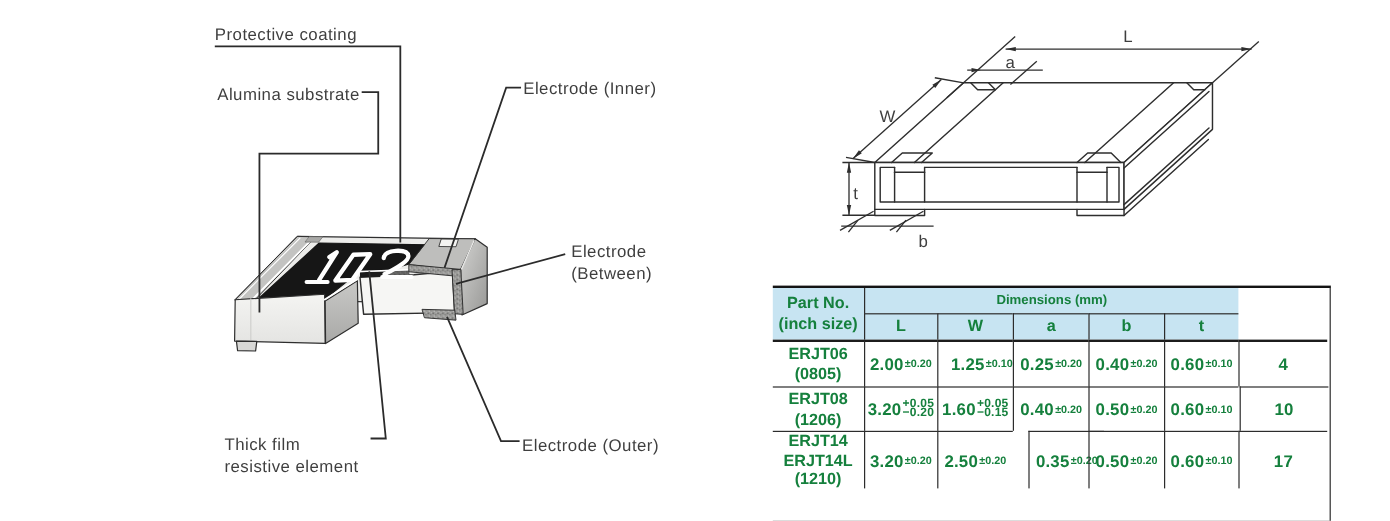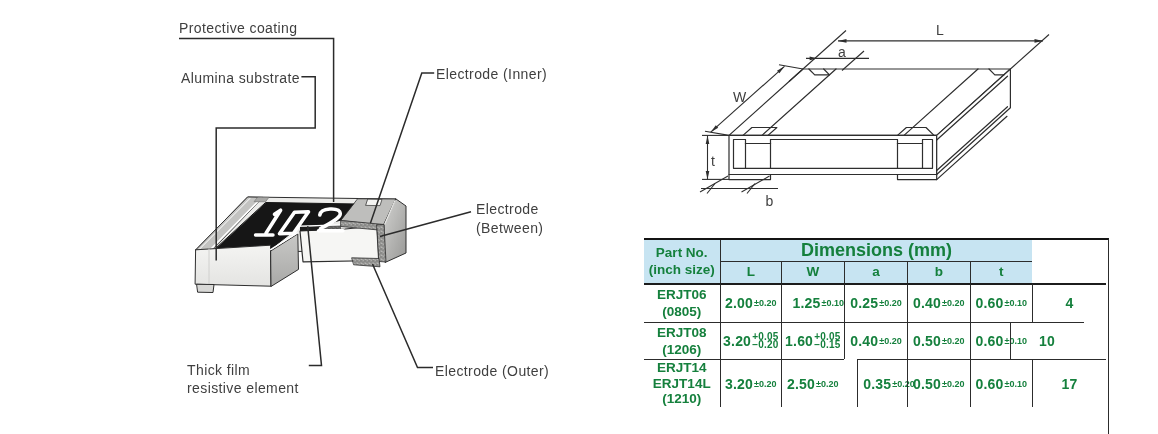--- a/index.html
+++ b/index.html
@@ -184,42 +184,42 @@
   <text class="lbl" x="936" y="35">L</text>
   <text class="lbl" x="733" y="102">W</text>
   <text class="lbl" x="711" y="166">t</text>
   <text class="lbl" x="838" y="57">a</text>
   <text class="lbl" x="765.5" y="205.5">b</text>
 </svg>
 
 <div id="tbl">
 
   <div class="cell hd" style="left:0;top:0;width:76.5px;height:42.5px;line-height:17px;">Part No.<br>(inch size)</div>
-  <div class="cell hd s2" style="left:76.5px;top:0;width:312px;height:20.5px;font-size:18px;">Dimensions (mm)</div>
+  <div class="cell hd s2" style="left:76.5px;top:0;width:312px;height:20.5px;font-size:11px;">Dimensions (mm)</div>
   <div class="cell hd s2 b1" style="left:76.5px;top:20.5px;width:60.5px;height:22px;">L</div>
   <div class="cell hd s1 b1" style="left:137px;top:20.5px;width:63.5px;height:22px;">W</div>
   <div class="cell hd s1 b1" style="left:200.5px;top:20.5px;width:63px;height:22px;">a</div>
   <div class="cell hd s1 b1" style="left:263.5px;top:20.5px;width:62.5px;height:22px;">b</div>
   <div class="cell hd s1 b1" style="left:326px;top:20.5px;width:62.5px;height:22px;">t</div>
 
   <div class="cell b2" style="left:0;top:42.5px;width:76.5px;height:39px;line-height:17px;">ERJT06<br>(0805)</div>
   <div class="cell b2 s2 num" style="left:76.5px;top:42.5px;width:60.5px;height:39px;">2.00<sup class="tol">±0.20</sup></div>
   <div class="cell b2 s1 num" style="left:137px;top:42.5px;width:63.5px;height:39px;justify-content:flex-end;">1.25<sup class="tol">±0.10</sup></div>
   <div class="cell b2 s1 num" style="left:200.5px;top:42.5px;width:63px;height:39px;justify-content:center;">0.25<sup class="tol">±0.20</sup></div>
   <div class="cell b2 s1 num" style="left:263.5px;top:42.5px;width:62.5px;height:39px;">0.40<sup class="tol">±0.20</sup></div>
   <div class="cell b2 s1 num" style="left:326px;top:42.5px;width:62.5px;height:39px;">0.60<sup class="tol">±0.10</sup></div>
   <div class="cell b2 s1 num" style="left:388.5px;top:42.5px;width:74px;height:39px;">4</div>
 
   <div class="cell b1" style="left:0;top:81.5px;width:76.5px;height:37.5px;line-height:17px;">ERJT08<br>(1206)</div>
   <div class="cell b1 s2 num" style="left:76.5px;top:81.5px;width:60.5px;height:37.5px;">3.20<span class="stk">+0.05<br>−0.20</span></div>
   <div class="cell b1 s1 num" style="left:137px;top:81.5px;width:63.5px;height:37.5px;">1.60<span class="stk">+0.05<br>−0.15</span></div>
   <div class="cell b1 s1 num" style="left:200.5px;top:81.5px;width:63px;height:37.5px;">0.40<sup class="tol">±0.20</sup></div>
   <div class="cell b1 s1 num" style="left:263.5px;top:81.5px;width:62.5px;height:37.5px;">0.50<sup class="tol">±0.20</sup></div>
   <div class="cell b1 s1 num" style="left:326px;top:81.5px;width:62.5px;height:37.5px;">0.60<sup class="tol">±0.10</sup></div>
-  <div class="cell b1 s1 num" style="left:366px;top:81.5px;width:74px;height:37.5px;text-align:center;">10</div>
+  <div class="cell b1 s1 num" style="left:389px;top:81.5px;width:74px;height:37.5px;text-align:center;">10</div>
 
   <div class="cell b1" style="left:0;top:119px;width:76.5px;height:48.2px;line-height:15.5px;">ERJT14<br>ERJT14L<br>(1210)</div>
   <div class="cell b1 s2 num" style="left:76.5px;top:119px;width:60.5px;height:48.2px;">3.20<sup class="tol">±0.20</sup></div>
   <div class="cell b1 s1 num" style="left:137px;top:119px;width:63.5px;height:48.2px;">2.50<sup class="tol">±0.20</sup></div>
   <div class="cell b1 s1 num" style="left:200.5px;top:119px;width:63px;height:48.2px;margin-left:13px;">0.35<sup class="tol">±0.20</sup></div>
   <div class="cell b1 s1 num" style="left:263.5px;top:119px;width:62.5px;height:48.2px;">0.50<sup class="tol">±0.20</sup></div>
   <div class="cell b1 s1 num" style="left:326px;top:119px;width:62.5px;height:48.2px;">0.60<sup class="tol">±0.10</sup></div>
   <div class="cell b1 s1 num" style="left:388.5px;top:119px;width:74px;height:48.2px;">17</div>
 </div>
 

